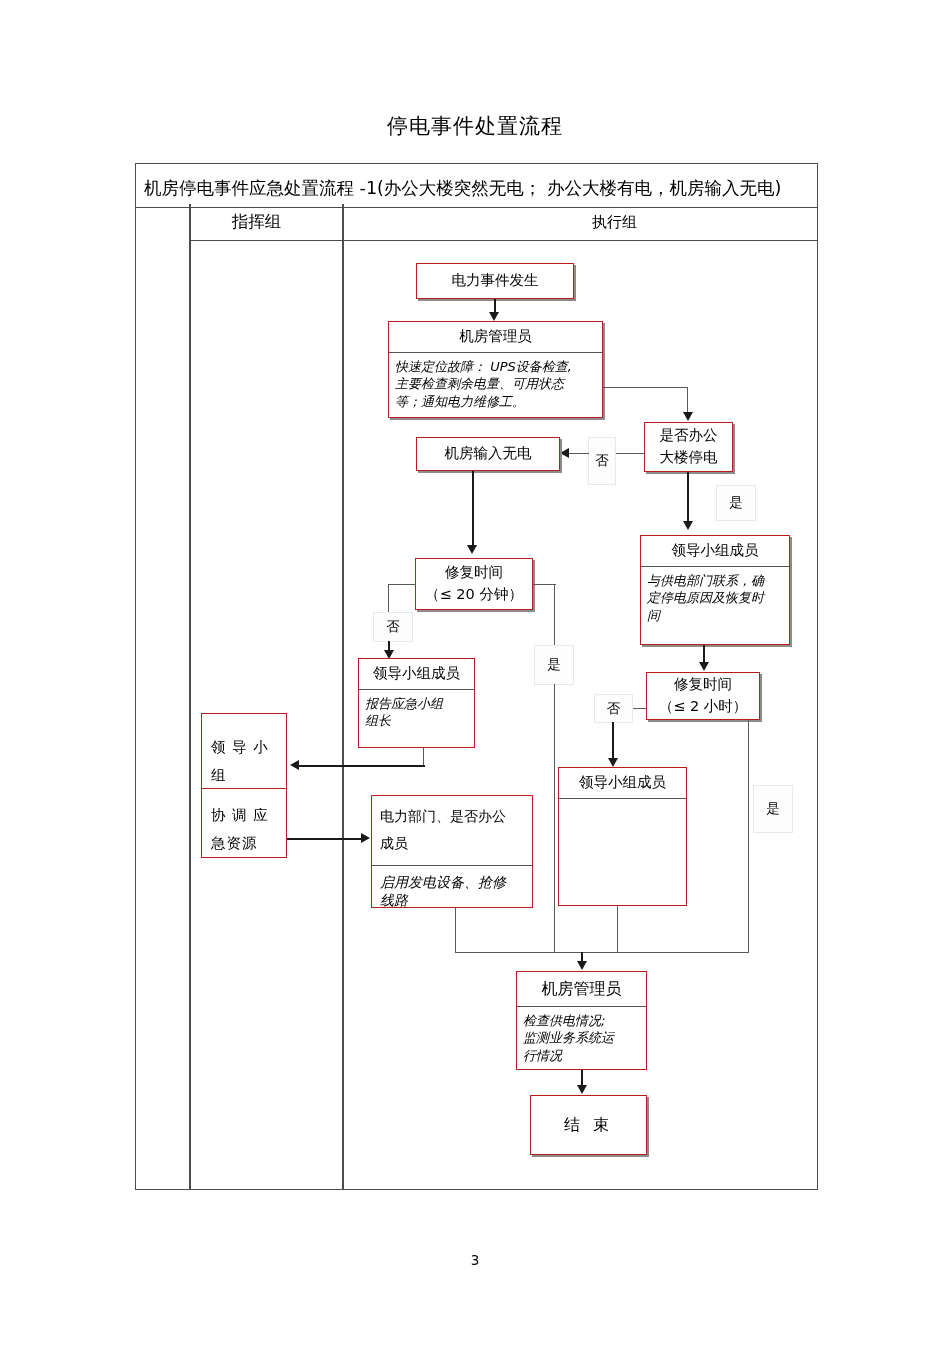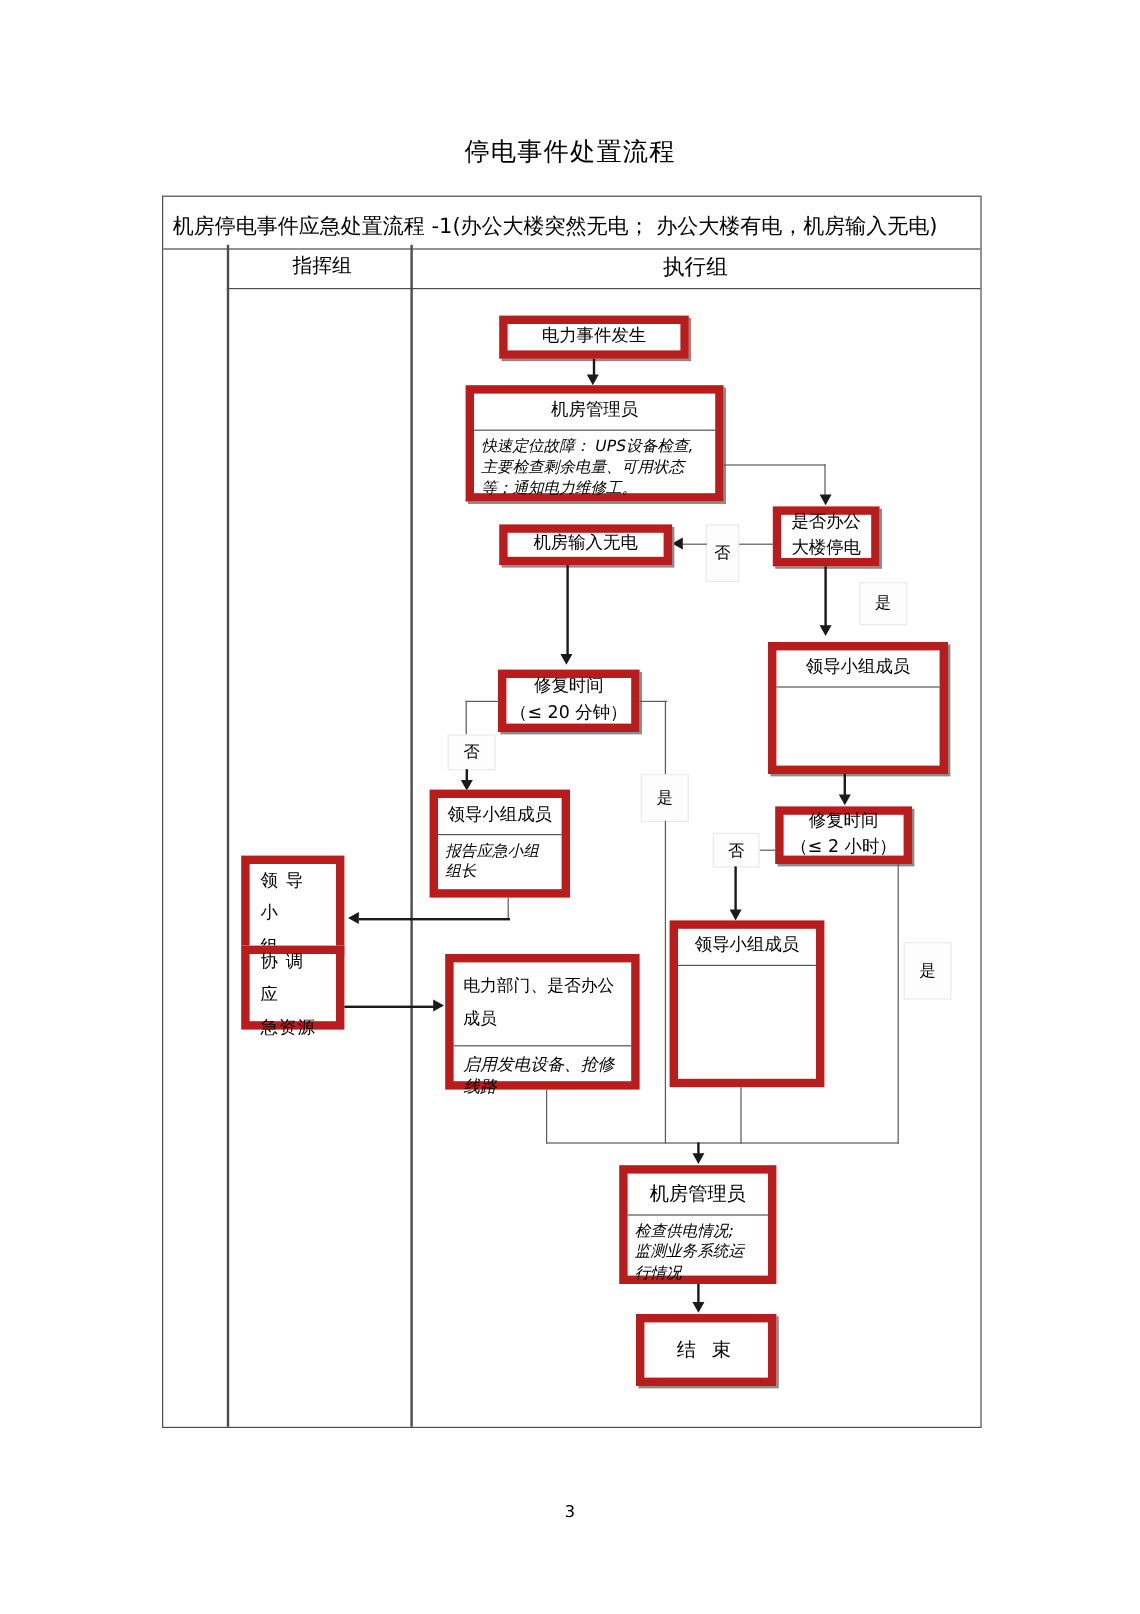--- a/index.html
+++ b/index.html
@@ -34,34 +34,35 @@
     position:absolute;left:8px;top:8px;font-size:17.5px;white-space:nowrap;
   }
   #colhdr-row{
     position:absolute;left:0;top:40px;width:100%;height:36px;
     box-sizing:border-box;
   }
   .vline{position:absolute;background:#4d4d4d;width:1.5px;}
   .hline{position:absolute;background:#4d4d4d;height:1px;}
 
   #col-head-1{
-    position:absolute;left:56px;top:40px;width:153px;height:36px;
+    position:absolute;left:44px;top:40px;width:153px;height:36px;
     display:flex;align-items:center;justify-content:center;
     font-size:16.5px;
   }
   #col-head-2{
     position:absolute;left:206px;top:40px;width:475px;height:36px;
     display:flex;align-items:center;justify-content:center;
-    font-size:18px;
+    font-size:15px;
+    padding-left:35px;
   }
 
   
   .fbox{
     position:absolute;box-sizing:border-box;background:#fff;
-    border:7px solid #b91c1c;
+    border:1px solid #b91c1c;
     font-size:14.5px;line-height:1.35;
   }
   .fbox.shadow{box-shadow:2px 2px 0 0 #8c8c8c;}
   .fbox .title{
     display:flex;align-items:center;justify-content:center;
     height:100%;text-align:center;
   }
   .fbox .hdr{
     text-align:center;padding:5px 2px 5px;
     border-bottom:1px solid #545454;
@@ -196,20 +197,23 @@
     <div class="body">报告应急小组
 组长</div>
   </div>
 
   <div class="seg v thin" style="left:423px;top:748px;height:18px;"></div>
   <div class="seg h" style="left:299px;top:765px;width:126px;"></div>
   <div class="arrow-l" style="left:290px;top:760px;"></div>
 
   <div class="fbox shadow" id="box-leader-contact" style="left:640px;top:535px;width:150px;height:110px;">
     <div class="hdr">领导小组成员</div>
+    <div class="body">与供电部门联系，确
+定停电原因及恢复时
+间</div>
   </div>
   <div class="seg v" style="left:703px;top:645px;height:18px;"></div>
   <div class="arrow-d" style="left:699px;top:662px;"></div>
 
   <div class="fbox shadow" id="box-repair-2h" style="left:646px;top:672px;width:114px;height:48px;">
     <div class="two">修复时间
 （≤ 2 小时）</div>
   </div>
 
   <div class="seg h thin" style="left:632px;top:708px;width:14px;"></div>

